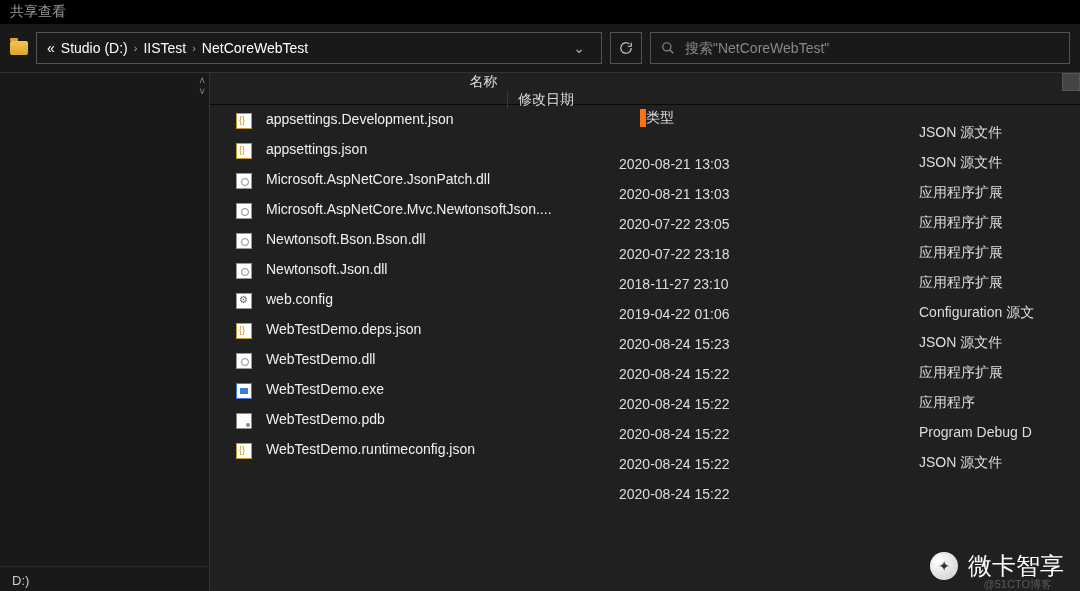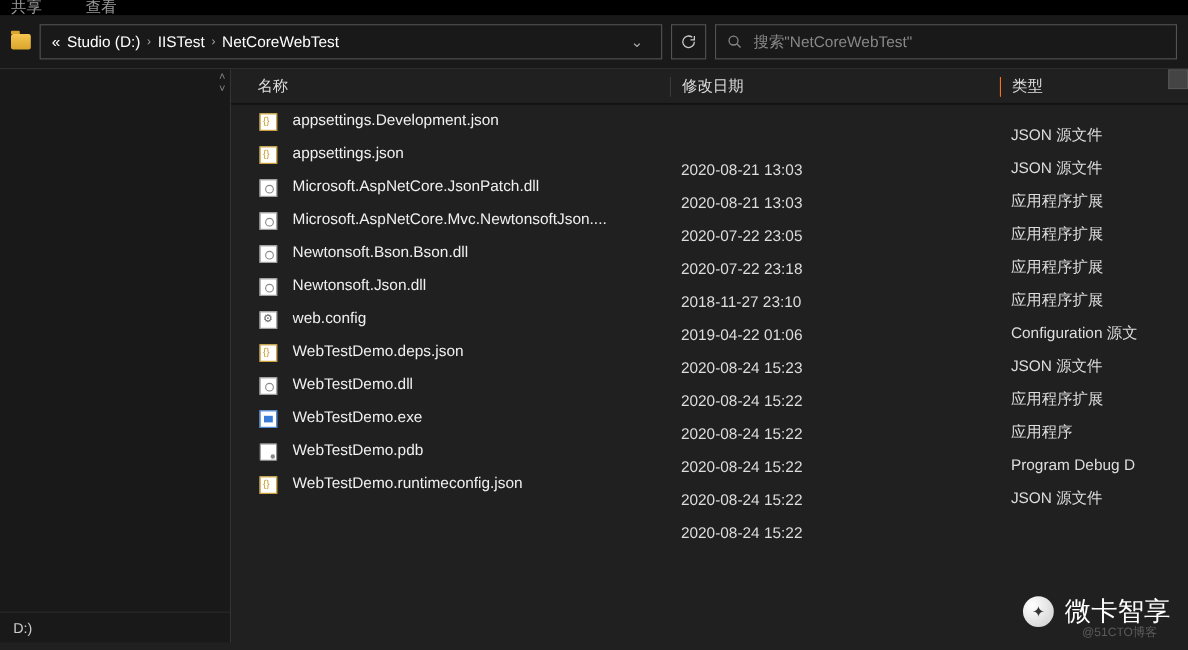--- a/index.html
+++ b/index.html
@@ -7,26 +7,25 @@
       background: #202020;
       color: #fff;
       font-family: "Microsoft YaHei UI", "Segoe UI", sans-serif;
       font-size: 14px;
       width: 1080px;
       height: 591px;
       overflow: hidden;
       position: relative;
     }
     .topbar {
-      height: 14px;
+      height: 24px;
       background: #000;
       display: flex;
       align-items: center;
       padding: 0 10px;
-      gap: 40px;
       color: #999;
       font-family: Liberation Mono, monospace;
     }
     .addrbar {
       display: flex;
       align-items: center;
       gap: 8px;
       padding: 8px 10px;
       background: #191919;
       border-bottom: 1px solid #333;
@@ -89,24 +88,25 @@
       position: relative;
       overflow: hidden;
     }
     .cols-header {
       display: flex;
       align-items: center;
       height: 32px;
       color: #ddd;
       padding-left: 24px;
       border-bottom: 1px solid #0a0a0a;
+      flex-direction: column;
     }
     .col-name { width: 375px; }
     .col-date { width: 300px; padding-left: 10px; border-left: 1px solid #3a3a3a; }
-    .col-type { flex: 1; padding-left: 10px; border-left: 1px solid #f97316; }
+    .col-type { flex: 1; border-left: 6px solid #f97316; }
     .rows { padding: 6px 0; }
     .row {
       display: flex;
       height: 30px;
       padding-left: 24px;
       color: #f0f0f0;
     }
     .row .ic { width: 20px; height: 20px; margin-right: 12px; display: flex; align-items: center; justify-content: center; }
     .row .fname { width: 343px; white-space: nowrap; overflow: hidden; text-overflow: ellipsis; }
     .row .fdate { width: 300px; padding-left: 10px; color: #ddd; margin-top: 45px; }

